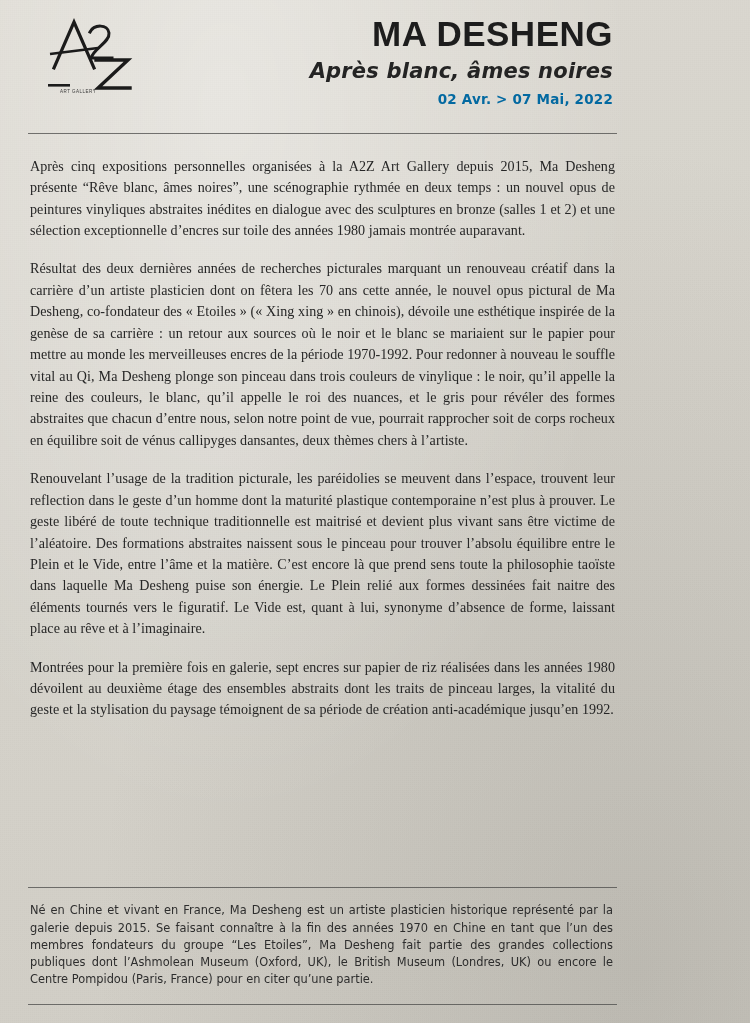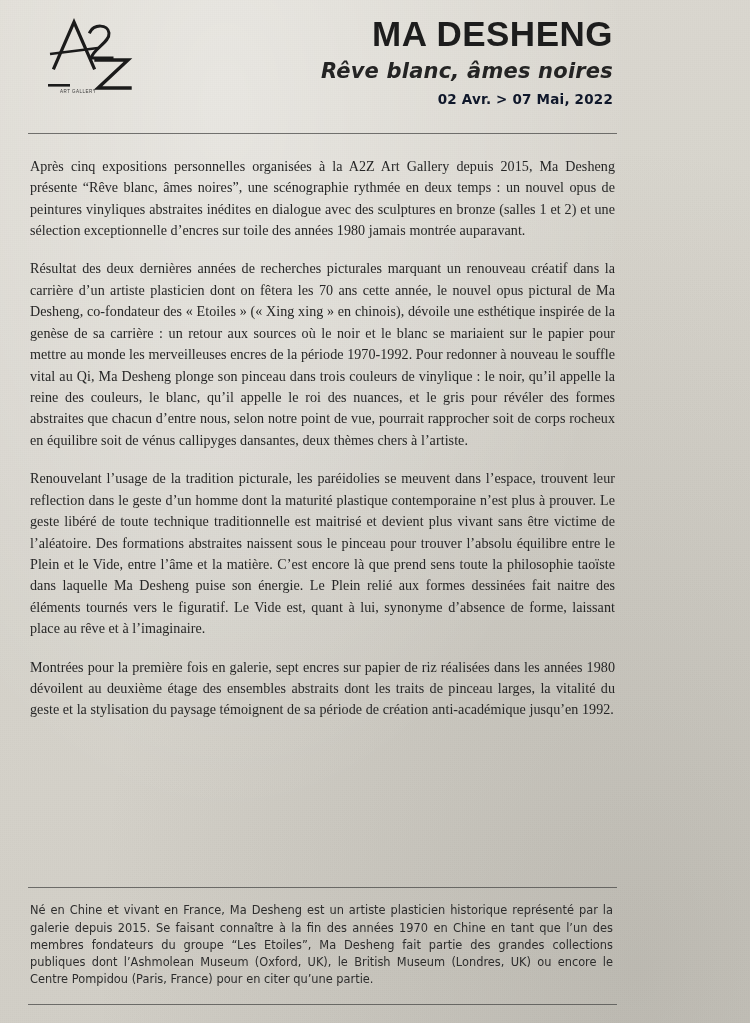--- a/index.html
+++ b/index.html
@@ -83,21 +83,21 @@
     font-weight: bold;
     font-size: 21px;
     color: #242424;
     margin-top: 6px;
     letter-spacing: 0.2px;
   }
   .show-dates {
     font-family: "DejaVu Sans", sans-serif;
     font-weight: bold;
     font-size: 13.5px;
-    color: #0f172a;
+    color: #0369a1;
     margin-top: 8px;
     letter-spacing: 0.2px;
   }
 
   .rule {
     height: 1px;
     background: #4a4a48;
     opacity: 0.75;
     margin: 0 2px;
   }
@@ -158,21 +158,21 @@
 
           <path d="M52 46 L84 46 L54 74 L86 74" stroke-width="3.4" stroke-linecap="square"></path>
         </g>
         <rect x="4" y="70" width="22" height="2.6" fill="#1b1b1b"></rect>
       </svg>
       <div class="logo-caption">ART GALLERY</div>
     </div>
 
     <div class="title-block">
       <div class="artist-name">MA DESHENG</div>
-      <div class="show-title">Rêve blanc, âmes noires</div>
+      <div class="show-title">Après blanc, âmes noires</div>
       <div class="show-dates">02 Avr. &gt; 07 Mai, 2022</div>
     </div>
 
   </div>
 
   <div class="rule rule-top"></div>
 
   <div class="body-copy">
     <p>Après cinq expositions personnelles organisées à la A2Z Art Gallery depuis 2015, Ma Desheng présente “Rêve blanc, âmes noires”, une scénographie rythmée en deux temps : un nouvel opus de peintures vinyliques abstraites inédites en dialogue avec des sculptures en bronze (salles 1 et 2) et une sélection exceptionnelle d’encres sur toile des années 1980 jamais montrée auparavant.</p>
     <p>Résultat des deux dernières années de recherches picturales marquant un renouveau créatif dans la carrière d’un artiste plasticien dont on fêtera les 70 ans cette année, le nouvel opus pictural de Ma Desheng, co-fondateur des « Etoiles » (« Xing xing » en chinois), dévoile une esthétique inspirée de la genèse de sa carrière : un retour aux sources où le noir et le blanc se mariaient sur le papier pour mettre au monde les merveilleuses encres de la période 1970-1992. Pour redonner à nouveau le souffle vital au Qi, Ma Desheng plonge son pinceau dans trois couleurs de vinylique : le noir, qu’il appelle la reine des couleurs, le blanc, qu’il appelle le roi des nuances, et le gris pour révéler des formes abstraites que chacun d’entre nous, selon notre point de vue, pourrait rapprocher soit de corps rocheux en équilibre soit de vénus callipyges dansantes, deux thèmes chers à l’artiste.</p>

